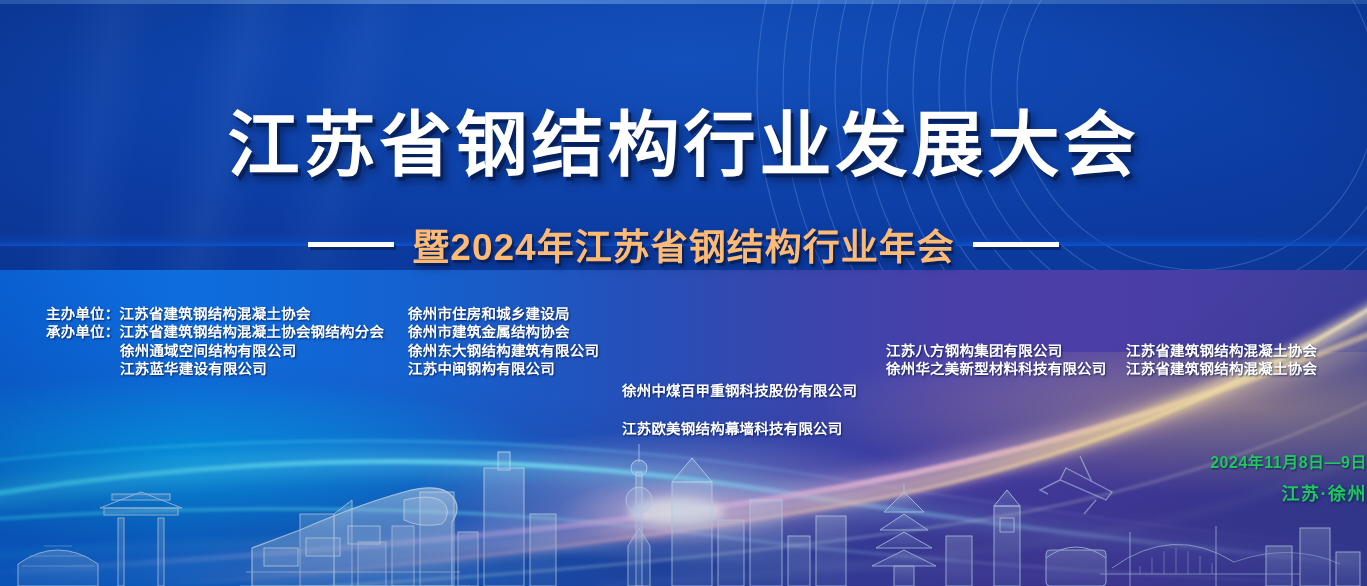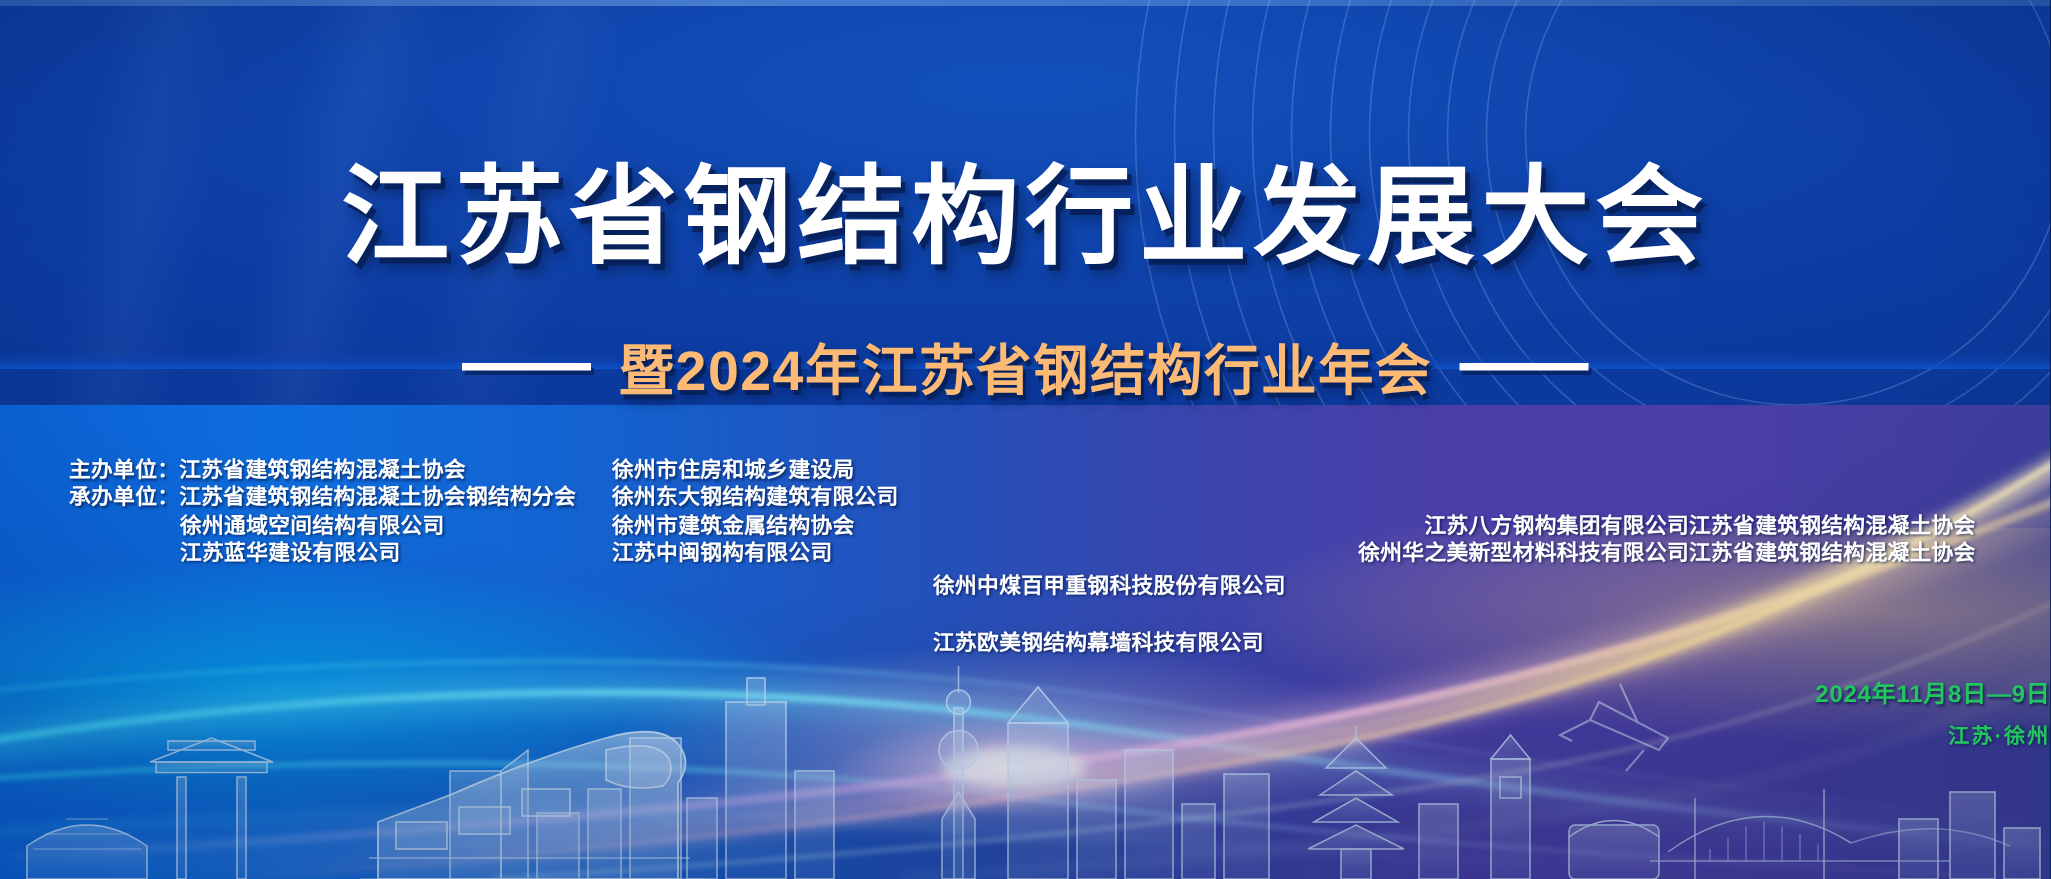--- a/index.html
+++ b/index.html
@@ -124,21 +124,21 @@
     color: #ffffff;
     line-height: 18.3px;
     letter-spacing: .2px;
     text-shadow: 1px 1px 2px rgba(3,20,66,.75);
   }
   .orgs-cols { display: flex; align-items: flex-start; }
   .org-col { display: flex; flex-direction: column; }
   .org-col.c1 { width: 362px; }
   .org-col.c2 { width: 214px; }
   .org-col.c3 { width: 264px; gap: 20px; }
-  .org-col.c4 { width: 240px; align-items: flex-end; }
+  .org-col.c4 { width: 240px; }
   .org-col.c5 { width: 220px; }
   .org-line { white-space: nowrap; height: 18.3px; }
   .org-line.blank { visibility: hidden; }
   .org-line.indent { padding-left: 74px; }
 
   
   .datewrap {
     position: absolute;
     left: 0; right: 0;
     top: 432px;
@@ -146,21 +146,21 @@
     color: #22c55e;
   }
   .date {
     font-size: 16px;
     font-weight: 700;
     letter-spacing: .5px;
     text-shadow: 1px 1px 2px rgba(3,20,66,.75);
   }
   .place {
     margin-top: 6px;
-    font-size: 14px;
+    font-size: 18px;
     font-weight: 700;
     letter-spacing: 1.5px;
     text-shadow: 1px 1px 3px rgba(3,20,66,.8);
   }
 </style>
 </head>
 <body>
 
 <div id="banner">
 
@@ -372,22 +372,22 @@
 
         <div class="org-col c1">
           <div class="org-line">主办单位：江苏省建筑钢结构混凝土协会</div>
           <div class="org-line">承办单位：江苏省建筑钢结构混凝土协会钢结构分会</div>
           <div class="org-line indent">徐州通域空间结构有限公司</div>
           <div class="org-line indent">江苏蓝华建设有限公司</div>
         </div>
 
         <div class="org-col c2">
           <div class="org-line">徐州市住房和城乡建设局</div>
+          <div class="org-line">徐州市建筑金属结构协会</div>
           <div class="org-line">徐州东大钢结构建筑有限公司</div>
-          <div class="org-line">徐州市建筑金属结构协会</div>
           <div class="org-line">江苏中闽钢构有限公司</div>
         </div>
 
         <div class="org-col c3">
           <div class="org-line blank"></div>
           <div class="org-line blank"></div>
           <div class="org-line">徐州中煤百甲重钢科技股份有限公司</div>
           <div class="org-line">江苏欧美钢结构幕墙科技有限公司</div>
         </div>
 

